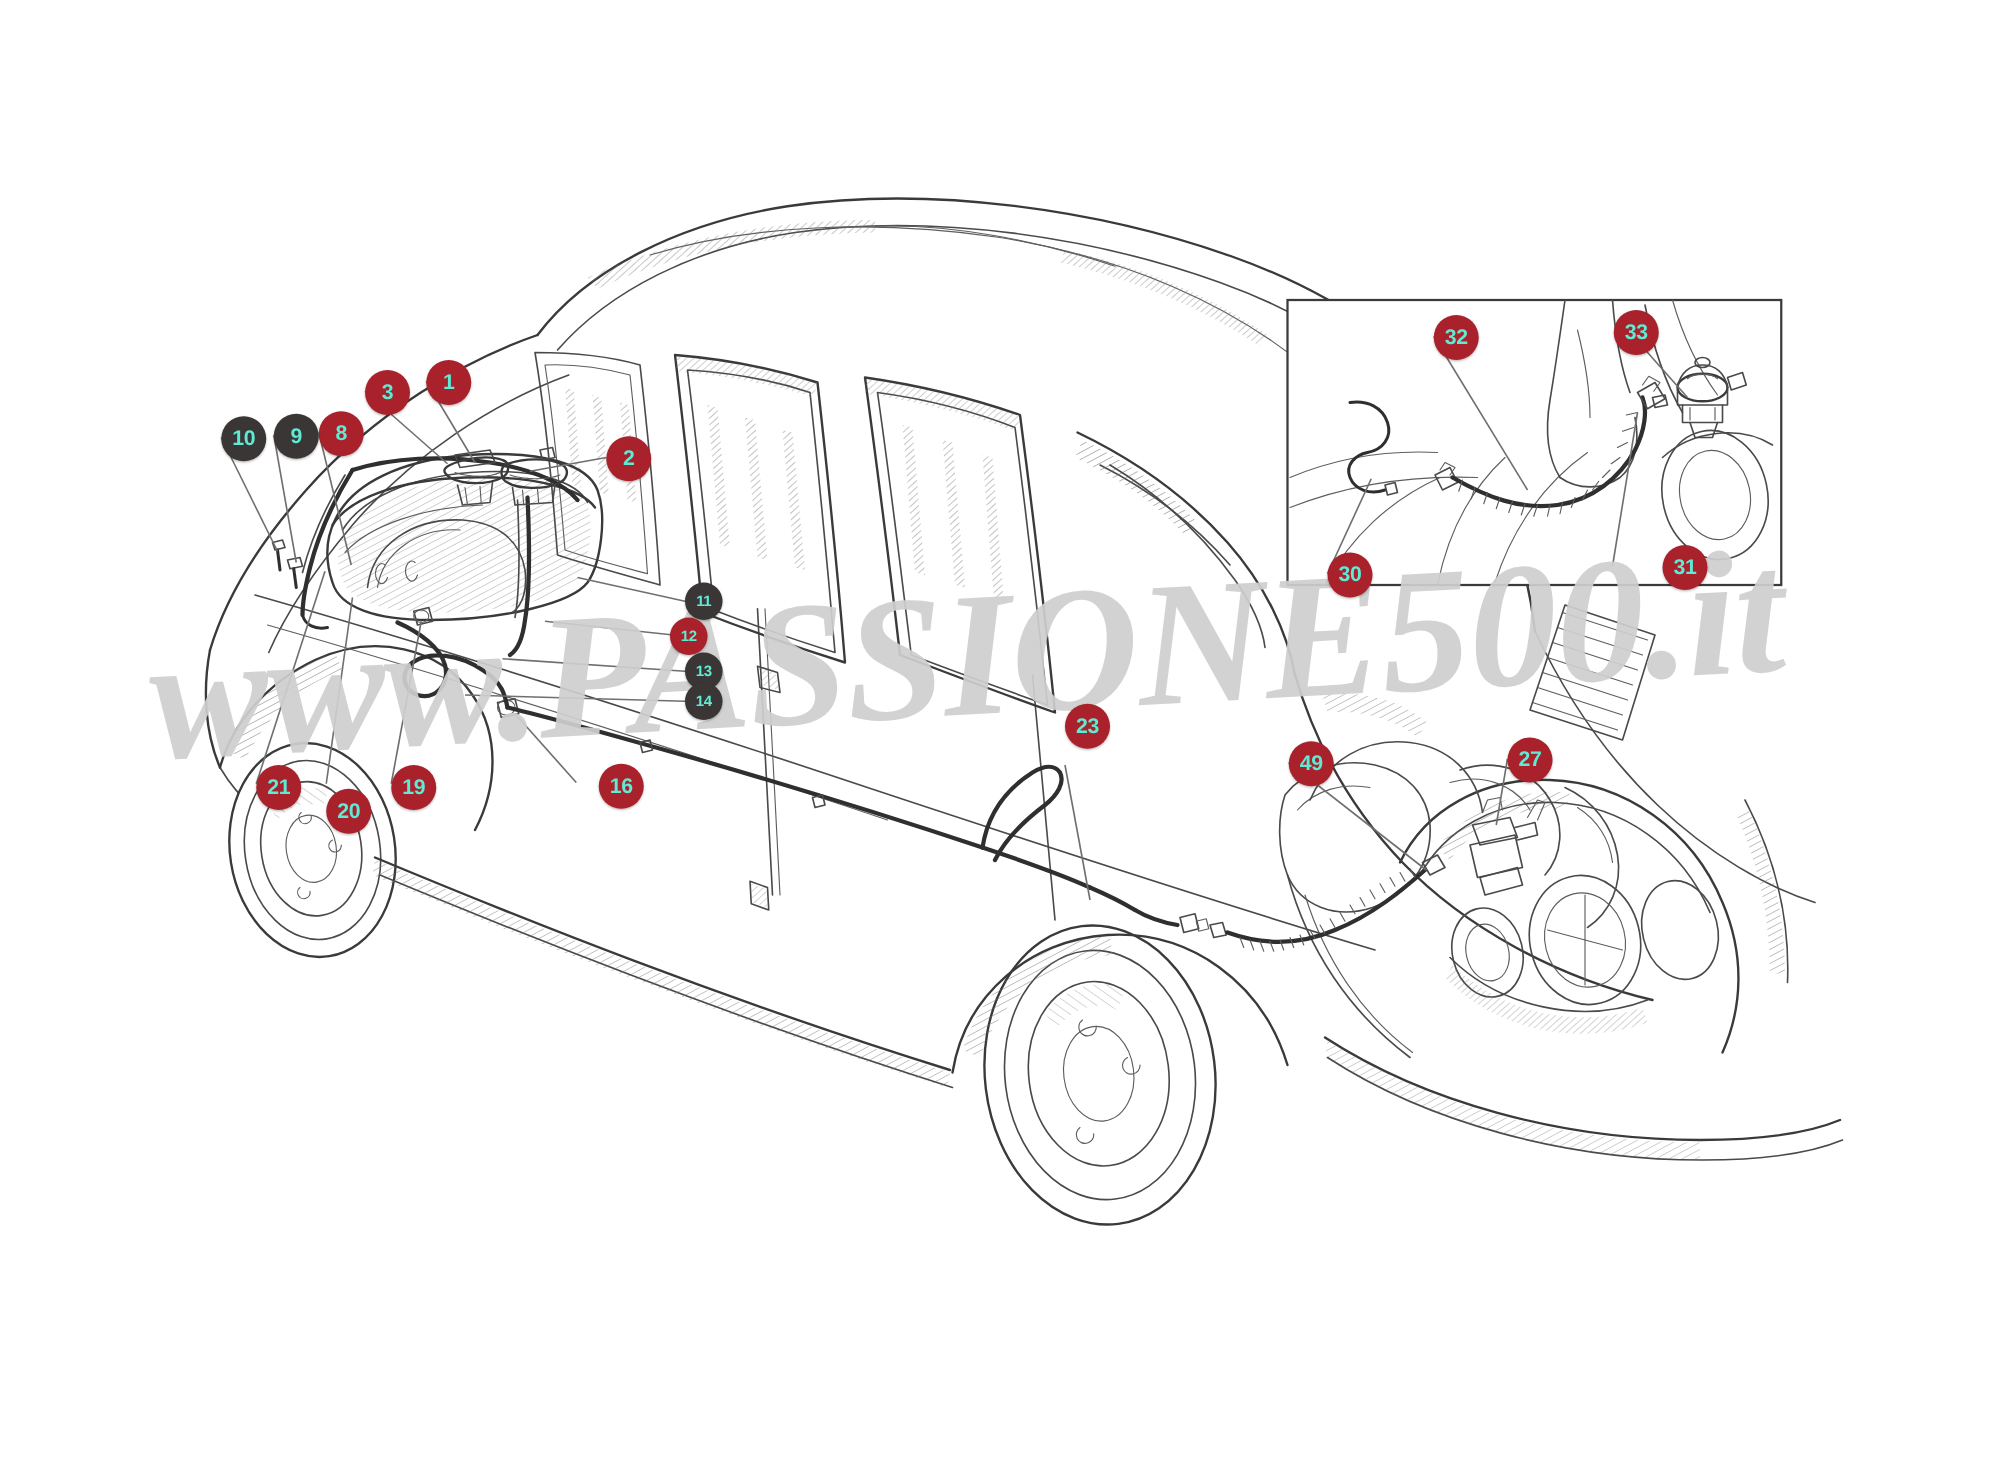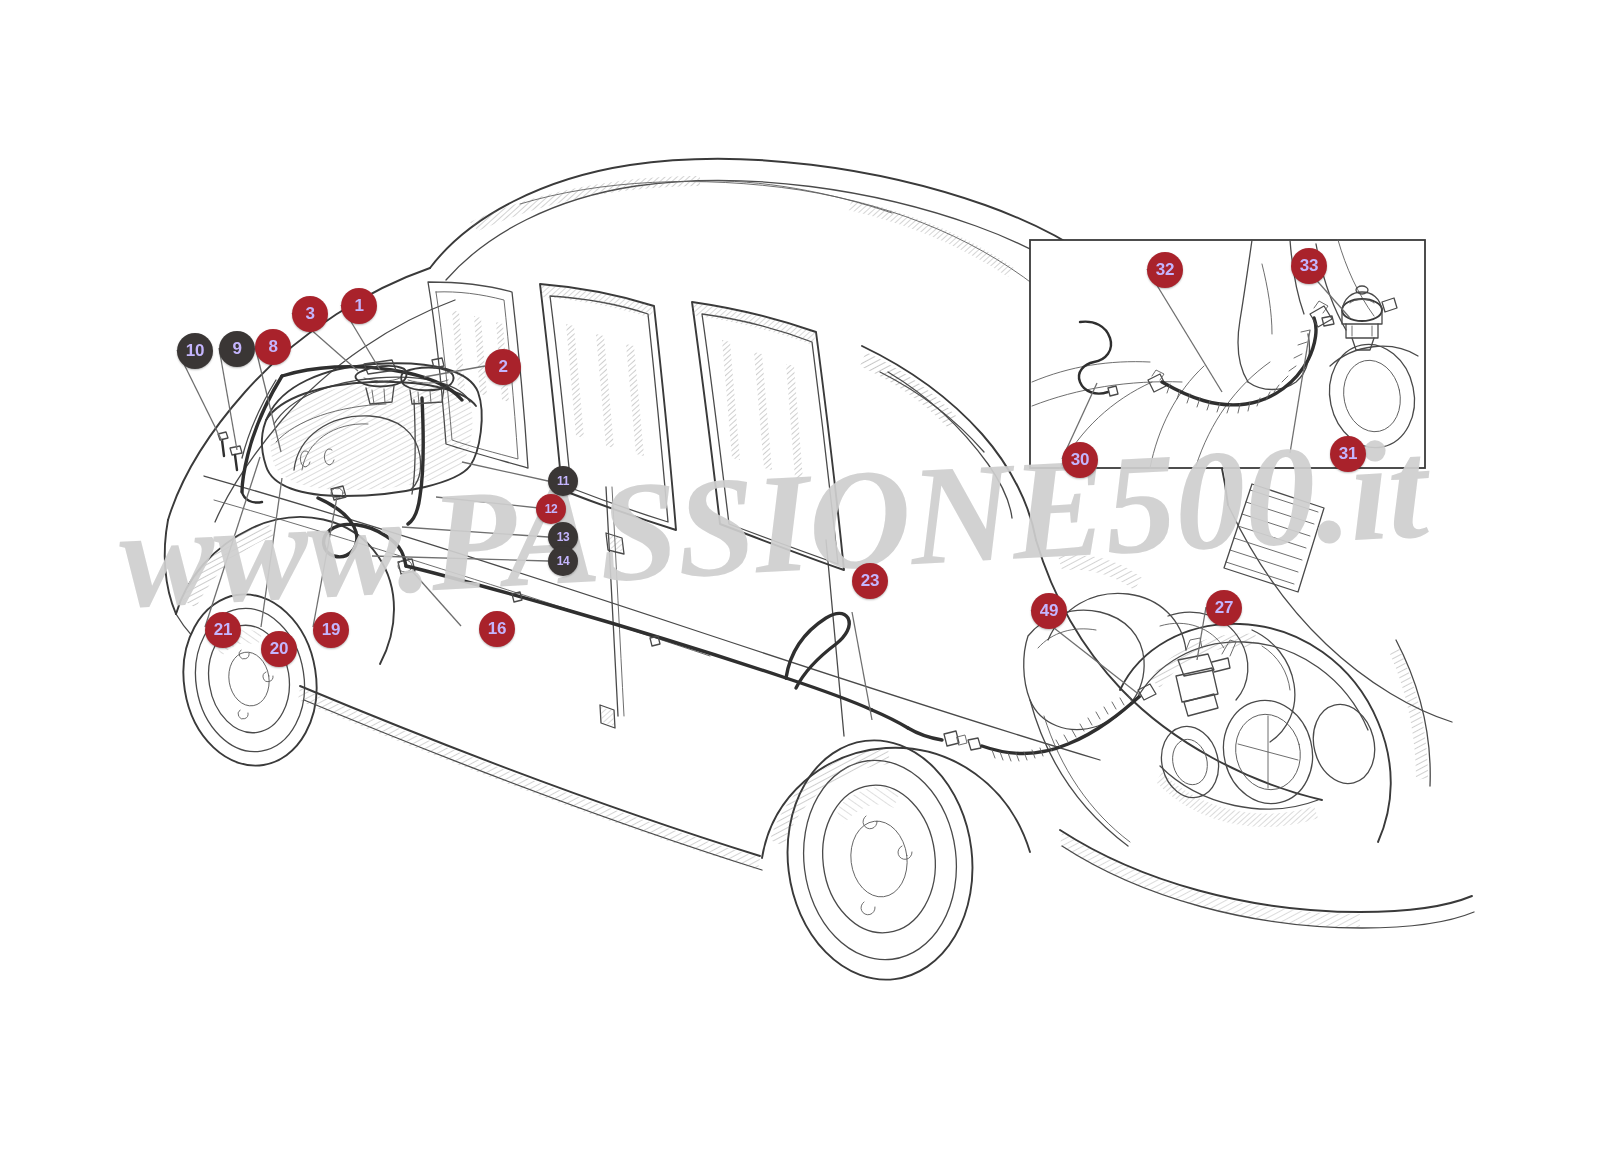--- a/index.html
+++ b/index.html
@@ -31,21 +31,21 @@
     transform:rotate(-3.1deg);
     transform-origin:0 50%;
   }
 
   
   .callout{
     position:absolute;
     width:34px;height:34px;
     border-radius:50%;
     display:flex;align-items:center;justify-content:center;
-    color:#c4b5fd;
+    color:#5eead4;
     font-family:"Liberation Sans",sans-serif;
     font-weight:700;
     font-size:16px;
     letter-spacing:-.3px;
     box-shadow:0 1px 2px rgba(0,0,0,.28);
     z-index:40;
   }
   .callout.red{background:#A9222B;}
   .callout.dark{background:#3A3635;}
   .callout.small{width:30px;height:30px;font-size:12px;}

